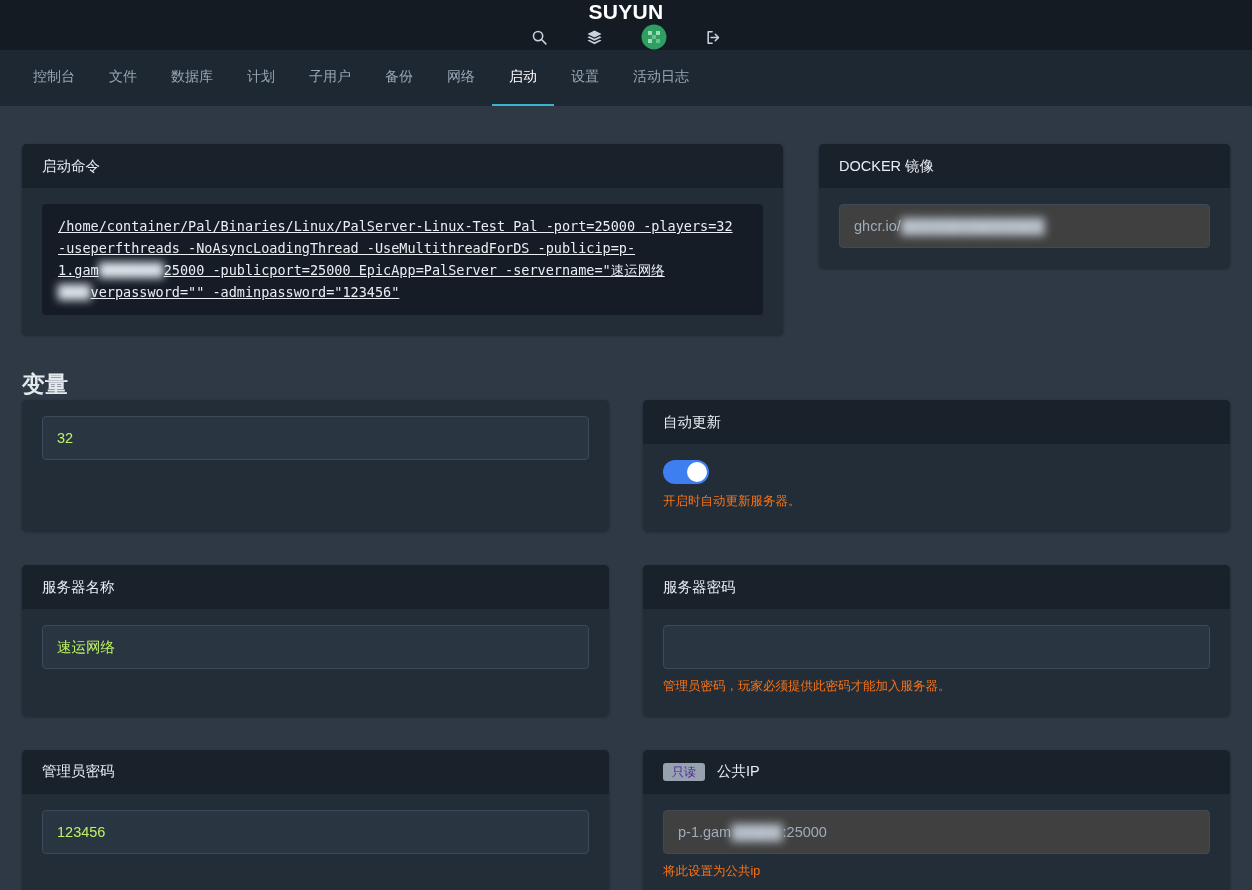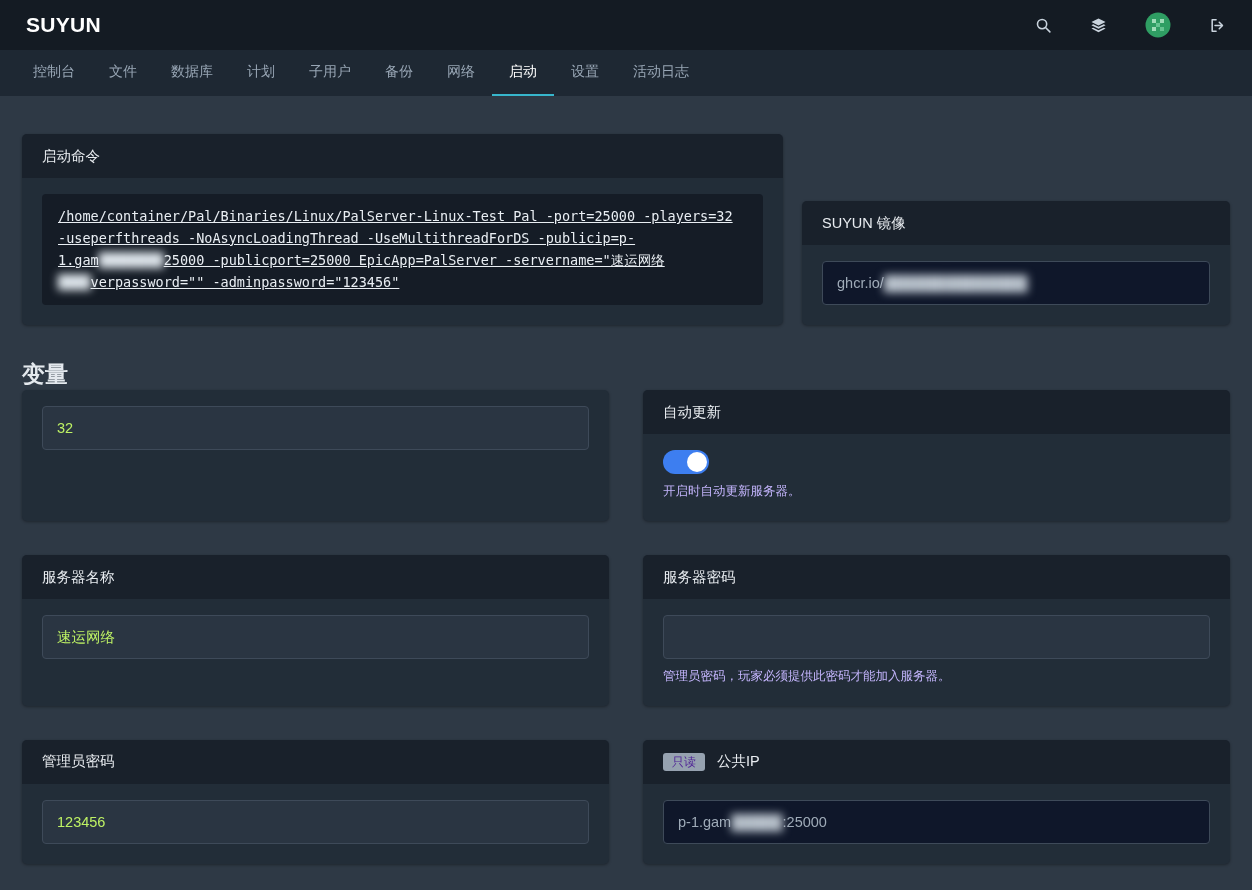--- a/index.html
+++ b/index.html
@@ -11,20 +11,21 @@
   }
 
   
   .topbar {
     background: #141b23;
     height: 50px;
     display: flex;
     justify-content: space-between;
     align-items: center;
     padding: 0 26px;
+    flex-direction: column;
   }
   .brand {
     color: #ffffff;
     font-size: 21px;
     font-weight: 700;
     letter-spacing: .3px;
     cursor: pointer;
   }
   .topbar-icons { display: flex; align-items: center; gap: 38px; }
   .icon-btn {
@@ -32,38 +33,38 @@
     display: flex; align-items: center;
   }
   .icon-btn svg { width: 17px; height: 17px; }
   .avatar-btn svg { width: 26px; height: 26px; }
 
   
   .tabbar {
     background: #1e2833;
     display: flex;
     align-items: stretch;
-    height: 46px;
+    height: 56px;
     padding: 0 16px;
   }
   .tab {
     display: flex; align-items: center;
     padding: 0 17px;
     color: #98a6b5;
     font-size: 14px;
     text-decoration: none;
     border-bottom: 2px solid transparent;
     cursor: pointer;
     white-space: nowrap;
   }
   .tab.active { color: #ffffff; border-bottom-color: #37b6cc; }
 
   
   main { padding: 0 22px 6px; }
-  .top-row { display: flex; gap: 19px; margin-top: 38px; align-items: flex-end; }
+  .top-row { display: flex; gap: 36px; margin-top: 38px; align-items: flex-start; }
 
   .card {
     background: #222d38;
     border-radius: 5px;
     overflow: hidden;
     box-shadow: 0 1px 3px rgba(0,0,0,.35);
   }
   .card-header {
     background: #19212b;
     height: 44px;
@@ -83,21 +84,21 @@
     padding: 12px 16px;
     font-family: "DejaVu Sans Mono", "Liberation Mono", monospace;
     font-size: 13.5px;
     line-height: 1.62;
     color: #e9eef3;
     overflow-wrap: break-word;
     text-decoration: underline;
   }
 
   .fake-input {
-    background: #0f172a;
+    background: #404040;
     border: 1px solid #3e4a59;
     border-radius: 4px;
     height: 44px;
     padding: 12px 14px;
     display: flex; align-items: center;
     font-size: 14.5px;
     color: #9fabb8;
     overflow: hidden;
     white-space: nowrap;
   }
@@ -124,21 +125,21 @@
   .var-grid {
     display: grid;
     grid-template-columns: 1fr 1fr;
     gap: 34px;
     padding-bottom: 34px;
   }
 
   .desc {
     margin-top: 8px;
     font-size: 12.5px;
-    color: #c4b5fd;
+    color: #f97316;
     line-height: 1.5;
   }
 
   .toggle {
     width: 46px; height: 24px;
     border-radius: 12px;
     background: #3d7ef0;
     position: relative;
     border: none;
     cursor: pointer;
@@ -222,21 +223,21 @@
       <header class="card-header">
         <span>启动命令</span>
       </header>
       <div class="card-body">
         <div class="code-block"><span>/home/container/Pal/Binaries/Linux/PalServer-Linux-Test Pal -port=25000 -players=32 -useperfthreads -NoAsyncLoadingThread -UseMultithreadForDS -publicip=p-1.gam</span><span class="redacted">████████</span><span>25000 -publicport=25000 EpicApp=PalServer -servername="速运网络</span><span class="redacted">████</span><span>verpassword="" -adminpassword="123456"</span></div>
       </div>
     </section>
 
     <section class="card docker-card">
       <header class="card-header">
-        <span>SUYUN 镜像</span>
+        <span>DOCKER 镜像</span>
       </header>
       <div class="card-body">
         <div class="fake-input">
             <span>ghcr.io/</span>
             <span class="redacted">██████████████</span>
           </div>
       </div>
     </section>
   </div>
 
@@ -294,17 +295,18 @@
       <header class="card-header">
         <span class="badge">只读</span>
         <span>公共IP</span>
       </header>
       <div class="card-body">
         <div class="fake-input">
             <span>p-1.gam</span>
             <span class="redacted">█████</span>
             <span>:25000</span>
           </div>
+        <p class="desc">将此设置为公共ip</p>
       </div>
     </section>
 
   </div>
 </main>
 
 </body></html>

